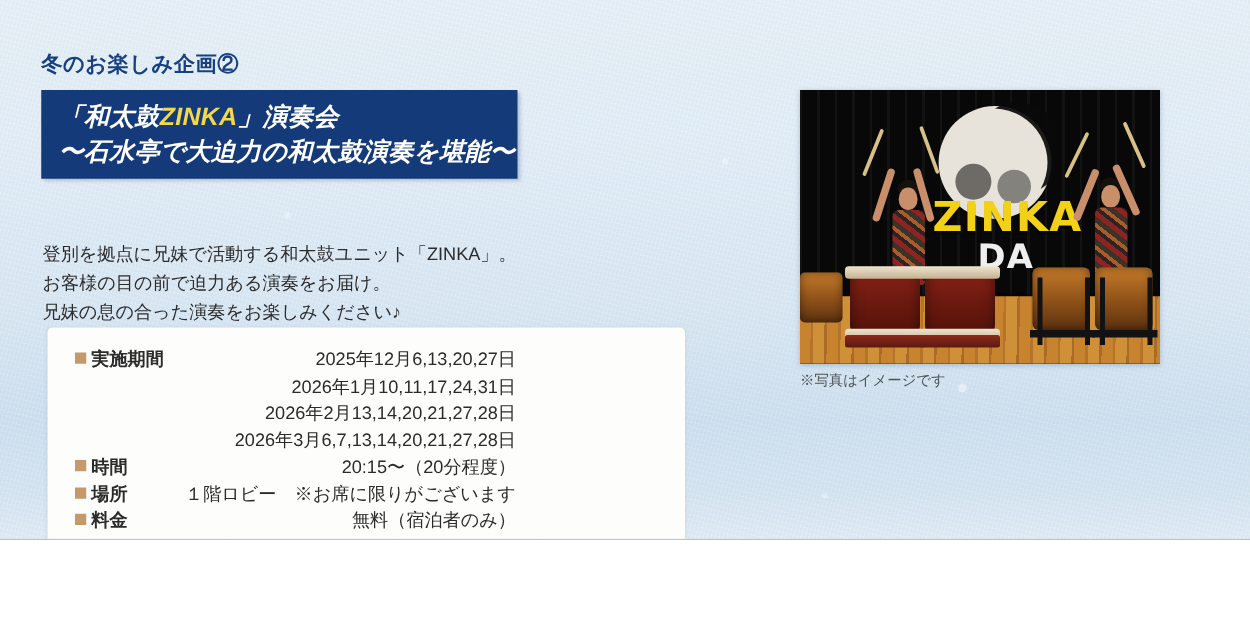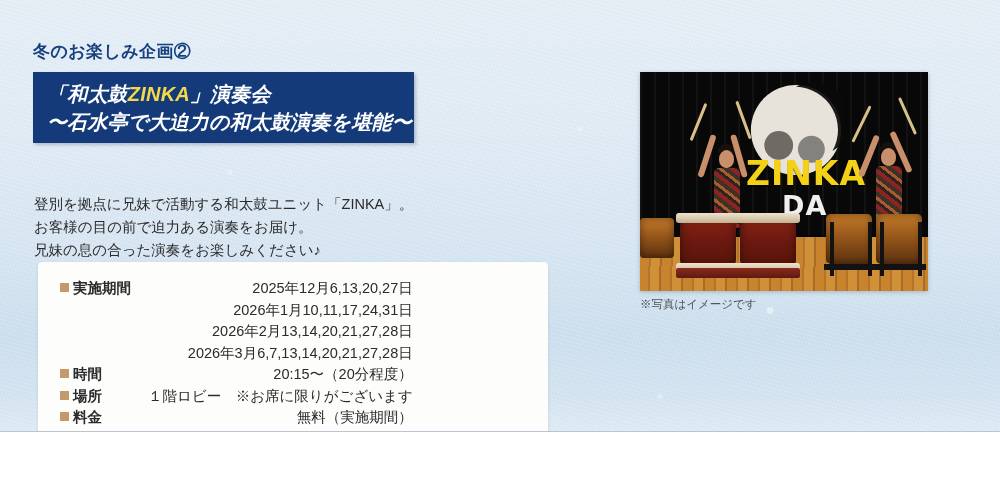--- a/index.html
+++ b/index.html
@@ -333,21 +333,21 @@
         </tr>
         <tr>
           <td class="lbl"><span class="sq"></span><span>場所</span></td>
           <td class="val">
             <div>１階ロビー　※お席に限りがございます</div>
           </td>
         </tr>
         <tr>
           <td class="lbl"><span class="sq"></span><span>料金</span></td>
           <td class="val">
-            <div>無料（実施期間）</div>
+            <div>無料（宿泊者のみ）</div>
           </td>
         </tr>
       </tbody>
     </table>
   </div>
 
   <div id="photo-wrap" class="layer">
     <div id="photo">
       <div class="curtain"></div>
 

